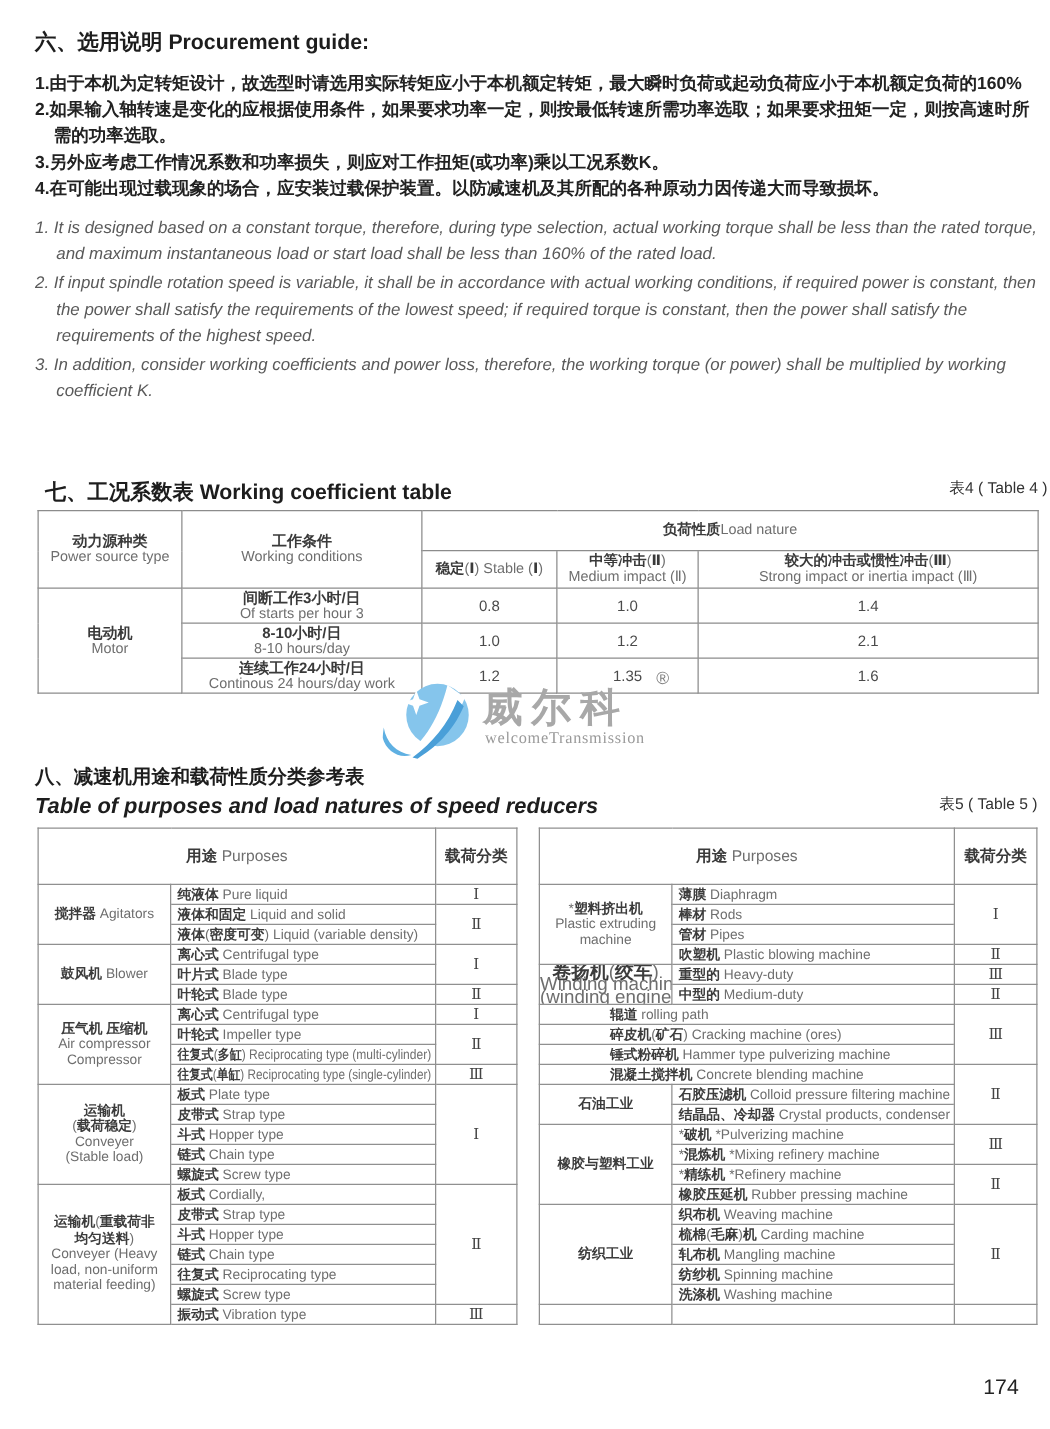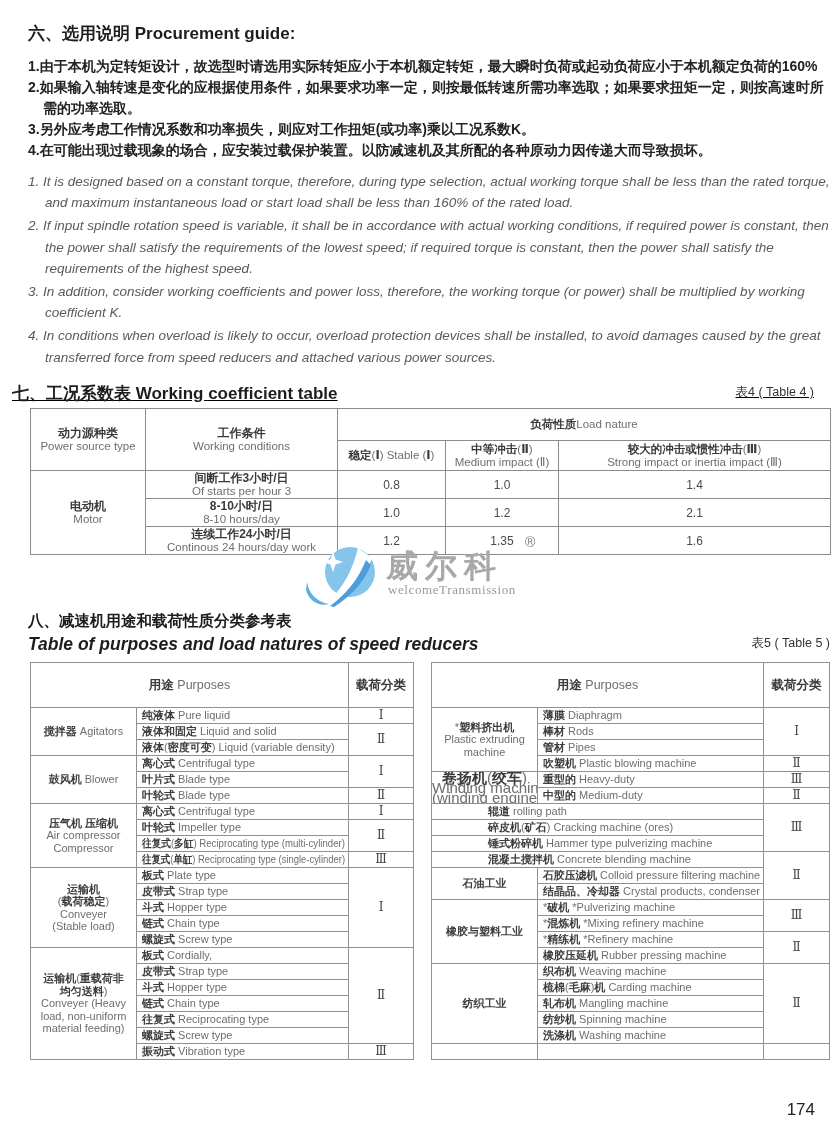--- a/index.html
+++ b/index.html
@@ -8,21 +8,21 @@
     position:relative; width:840px; height:1143px; background:#ffffff;
     font-family:"Liberation Sans","DejaVu Sans",sans-serif; overflow:hidden;
   }
   
   .s6-title { position:absolute; left:28px; top:22px; font-size:17px; font-weight:bold; color:#1d1d1d; }
   .cn-list { position:absolute; left:28px; top:56px; width:806px; }
   .cn-list .cn-item { font-size:14px; font-weight:bold; color:#222; line-height:21px; padding-left:15px; text-indent:-15px; }
   .en-list { position:absolute; left:28px; top:171px; width:808px; }
   .en-list .en-item { font-size:13.5px; color:#5a5a5a; line-height:21.2px; padding-left:17px; text-indent:-17px; margin-bottom:2px;font-style:italic; }
   
-  .s7-head { position:absolute; left:12px; top:382px; width:802px; display:flex; justify-content:space-between; align-items:center;text-decoration:underline; }
+  .s7-head { position:absolute; left:36px; top:382px; width:802px; display:flex; justify-content:space-between; align-items:flex-start; }
   .s7-title { font-size:17px; font-weight:bold; color:#1d1d1d; }
   .tbl-label { font-size:12.5px; color:#333; padding-bottom:2px; }
   table { border-collapse:collapse; table-layout:fixed; }
   .t4 { position:absolute; left:30px; top:408px; width:800px; }
   .t4 td { border:1px solid #8c8c8c; text-align:center; vertical-align:middle; overflow:hidden; }
   .t4 { border:1px solid #15803d; }
   .t4 .hr1 td { height:32px; }
   .t4 .hr2 td { height:30px; }
   .t4 .br td { height:25px;text-align:center; }
   .t4 .cn { font-size:12px; font-weight:bold; color:#3a3a3a; line-height:14px; }
@@ -67,21 +67,20 @@
   <div class="cn-list" id="cn-list">
       <div class="cn-item">1.由于本机为定转矩设计，故选型时请选用实际转矩应小于本机额定转矩，最大瞬时负荷或起动负荷应小于本机额定负荷的160%</div>
       <div class="cn-item">2.如果输入轴转速是变化的应根据使用条件，如果要求功率一定，则按最低转速所需功率选取；如果要求扭矩一定，则按高速时所需的功率选取。</div>
       <div class="cn-item">3.另外应考虑工作情况系数和功率损失，则应对工作扭矩(或功率)乘以工况系数K。</div>
       <div class="cn-item">4.在可能出现过载现象的场合，应安装过载保护装置。以防减速机及其所配的各种原动力因传递大而导致损坏。</div>
     </div>
   <div class="en-list" id="en-list">
       <div class="en-item">1. It is designed based on a constant torque, therefore, during type selection, actual working torque shall be less than the rated torque, and maximum instantaneous load or start load shall be less than 160% of the rated load.</div>
       <div class="en-item">2. If input spindle rotation speed is variable, it shall be in accordance with actual working conditions, if required power is constant, then the power shall satisfy the requirements of the lowest speed; if required torque is constant, then the power shall satisfy the requirements of the highest speed.</div>
       <div class="en-item">3. In addition, consider working coefficients and power loss, therefore, the working torque (or power) shall be multiplied by working coefficient K.</div>
-      <div class="en-item">4. In conditions when overload is likely to occur, overload protection devices shall be installed, to avoid damages caused by the great transferred force from speed reducers and attached various power sources.</div>
     </div>
 
   <div class="s7-head">
     <div class="s7-title">七、工况系数表 Working coefficient table</div>
     <div class="tbl-label">表4 ( Table 4 )</div>
   </div>
 
   <table class="t4">
     <colgroup>
         <col style="width:115px">

